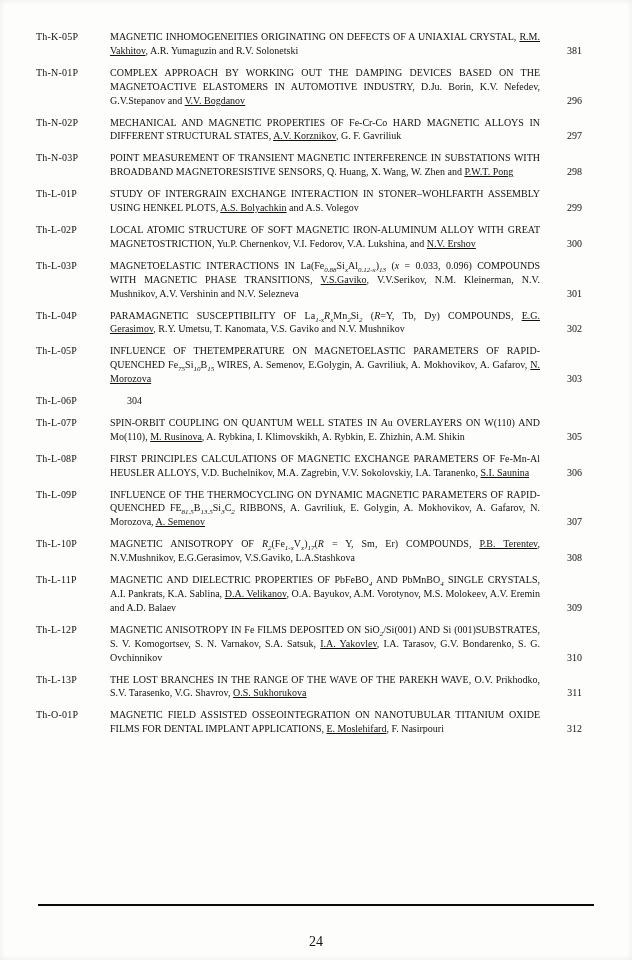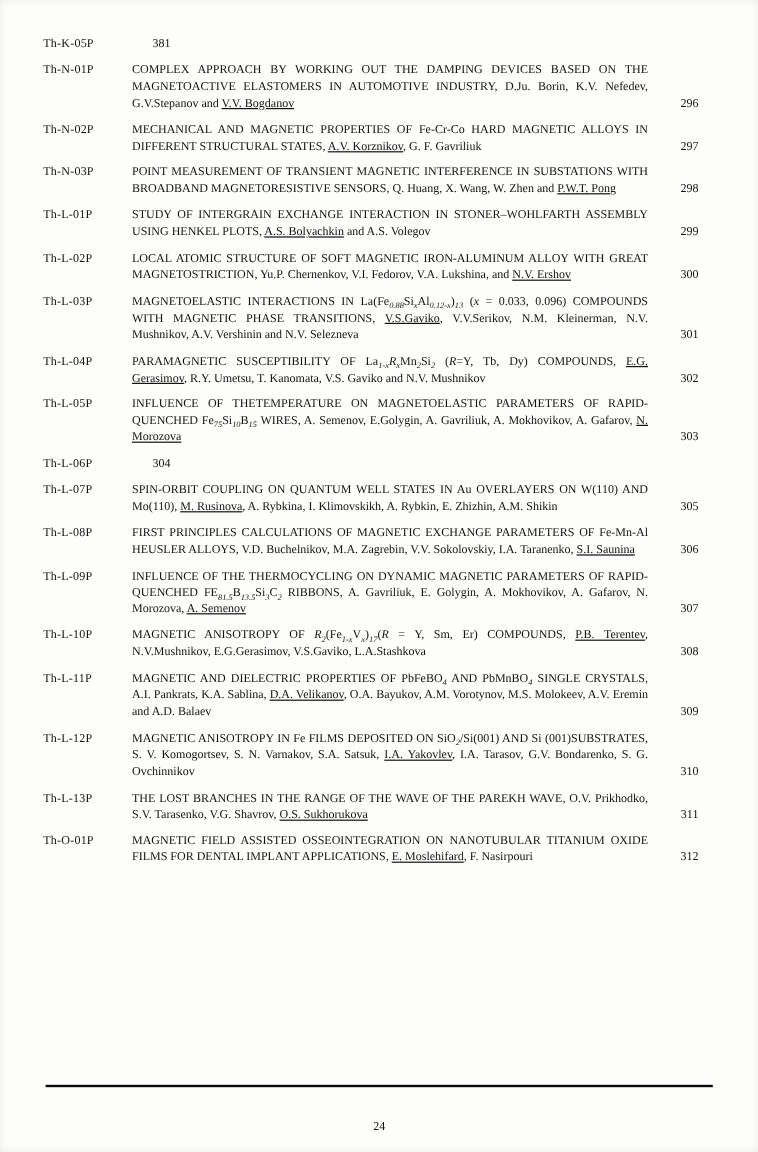--- a/index.html
+++ b/index.html
@@ -54,30 +54,31 @@
     width: 556px;
     height: 2px;
     background: #0a0a0a;
   }
   .page-number {
     position: absolute;
     top: 934px;
     left: 0;
     right: 0;
     text-align: center;
-    font-size: 10px;
+    font-size: 14px;
   }
 </style>
 </head>
 <body>
 
 <div class="page">
   <div class="entries" id="entries">
       <div class="entry">
         <div class="code">Th-K-05P</div>
+        <div class="body"><span>MAGNETIC INHOMOGENEITIES ORIGINATING ON DEFECTS OF A UNIAXIAL CRYSTAL, </span><span class="u">R.M. Vakhitov</span><span>, A.R. Yumaguzin and R.V. Solonetski</span></div>
         <div class="pg">381</div>
       </div>
       <div class="entry">
         <div class="code">Th-N-01P</div>
         <div class="body"><span>COMPLEX APPROACH BY WORKING OUT THE DAMPING DEVICES BASED ON THE MAGNETOACTIVE ELASTOMERS IN AUTOMOTIVE INDUSTRY, D.Ju. Borin, K.V. Nefedev, G.V.Stepanov and </span><span class="u">V.V. Bogdanov</span></div>
         <div class="pg">296</div>
       </div>
       <div class="entry">
         <div class="code">Th-N-02P</div>
         <div class="body"><span>MECHANICAL AND MAGNETIC PROPERTIES OF Fe-Cr-Co HARD MAGNETIC ALLOYS IN DIFFERENT STRUCTURAL STATES, </span><span class="u">A.V. Korznikov</span><span>, G. F. Gavriliuk</span></div>

